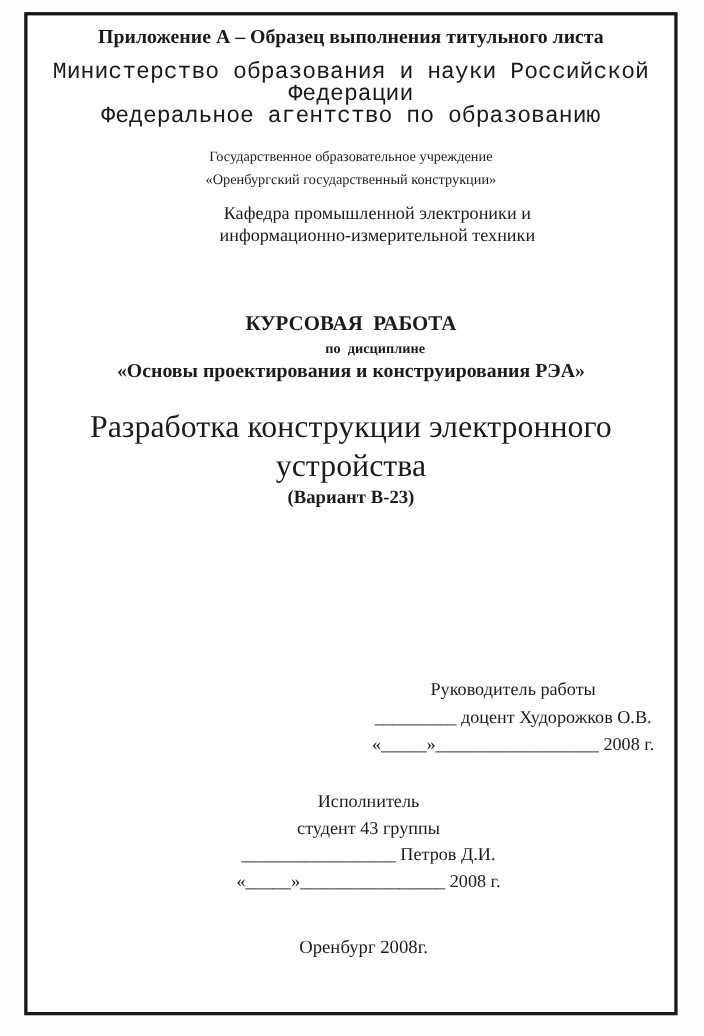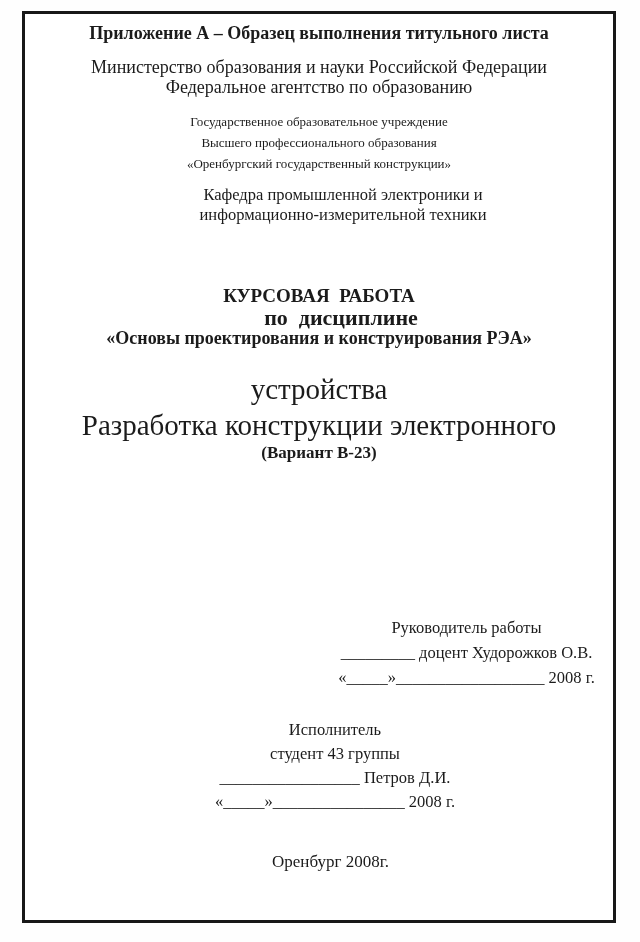--- a/index.html
+++ b/index.html
@@ -27,40 +27,41 @@
   .line { white-space: pre-wrap; }
 
   .appendix-heading {
     margin-top: 8px;
     font-size: 18px;
     line-height: 22px;
     font-weight: bold;
   }
   .ministry-block {
     margin-top: 13px;
-    font-size: 18px;
+    font-size: 21px;
     line-height: 20px;
+    font-family: Liberation Mono, monospace;
   }
   .institution-block {
     margin-top: 14px;
     font-size: 13px;
     line-height: 21px;
   }
   .department-block {
     margin-top: 11px;
     font-size: 16.5px;
     line-height: 20px;
     padding-left: 48px;
   }
   .work-block {
     margin-top: 60px;
     font-weight: bold;
   }
   .work-type   { font-size: 19px; line-height: 22px; }
-  .work-disc-label { font-size: 22px; line-height: 21px; padding-left: 44px; }
+  .work-disc-label { font-size: 13px; line-height: 21px; padding-left: 44px; }
   .work-disc   { font-size: 18px; line-height: 21px; }
 
   .main-title {
     margin-top: 22px;
     font-size: 29px;
     line-height: 36px;
     font-weight: normal;
   }
   .variant {
     font-size: 17px;
@@ -91,38 +92,37 @@
 
   <div class="centered appendix-heading line">Приложение А – Образец выполнения титульного листа</div>
 
   <div class="centered ministry-block">
     <div class="line">Министерство образования и науки Российской Федерации</div>
     <div class="line">Федеральное агентство по образованию</div>
   </div>
 
   <div class="centered institution-block">
     <div class="line">Государственное образовательное учреждение</div>
-    <div class="line">Высшего профессионального образования</div>
     <div class="line">«Оренбургский государственный конструкции»</div>
   </div>
 
   <div class="centered department-block">
     <div class="line">Кафедра промышленной электроники и</div>
     <div class="line">информационно-измерительной техники</div>
   </div>
 
   <div class="centered work-block">
     <div class="line work-type">КУРСОВАЯ  РАБОТА</div>
     <div class="line work-disc-label">по  дисциплине</div>
     <div class="line work-disc">«Основы проектирования и конструирования РЭА»</div>
   </div>
 
   <div class="centered main-title">
+    <div class="line">Разработка конструкции электронного</div>
     <div class="line">устройства</div>
-    <div class="line">Разработка конструкции электронного</div>
   </div>
 
   <div class="centered variant line">(Вариант В-23)</div>
 
   <div class="sig-block sig-supervisor">
     <div class="line">Руководитель работы</div>
     <div class="line">_________ доцент Худорожков О.В.</div>
     <div class="line">«_____»__________________ 2008 г.</div>
   </div>
 

